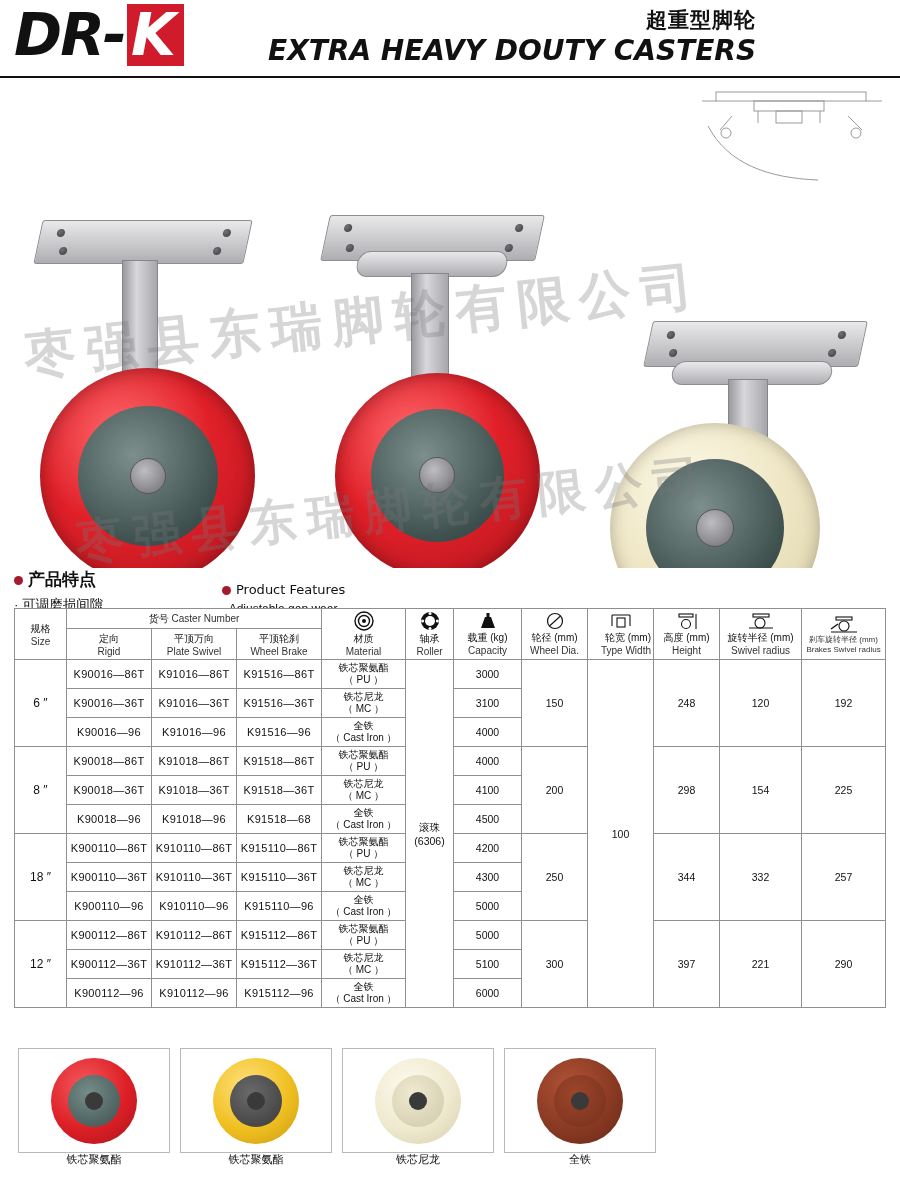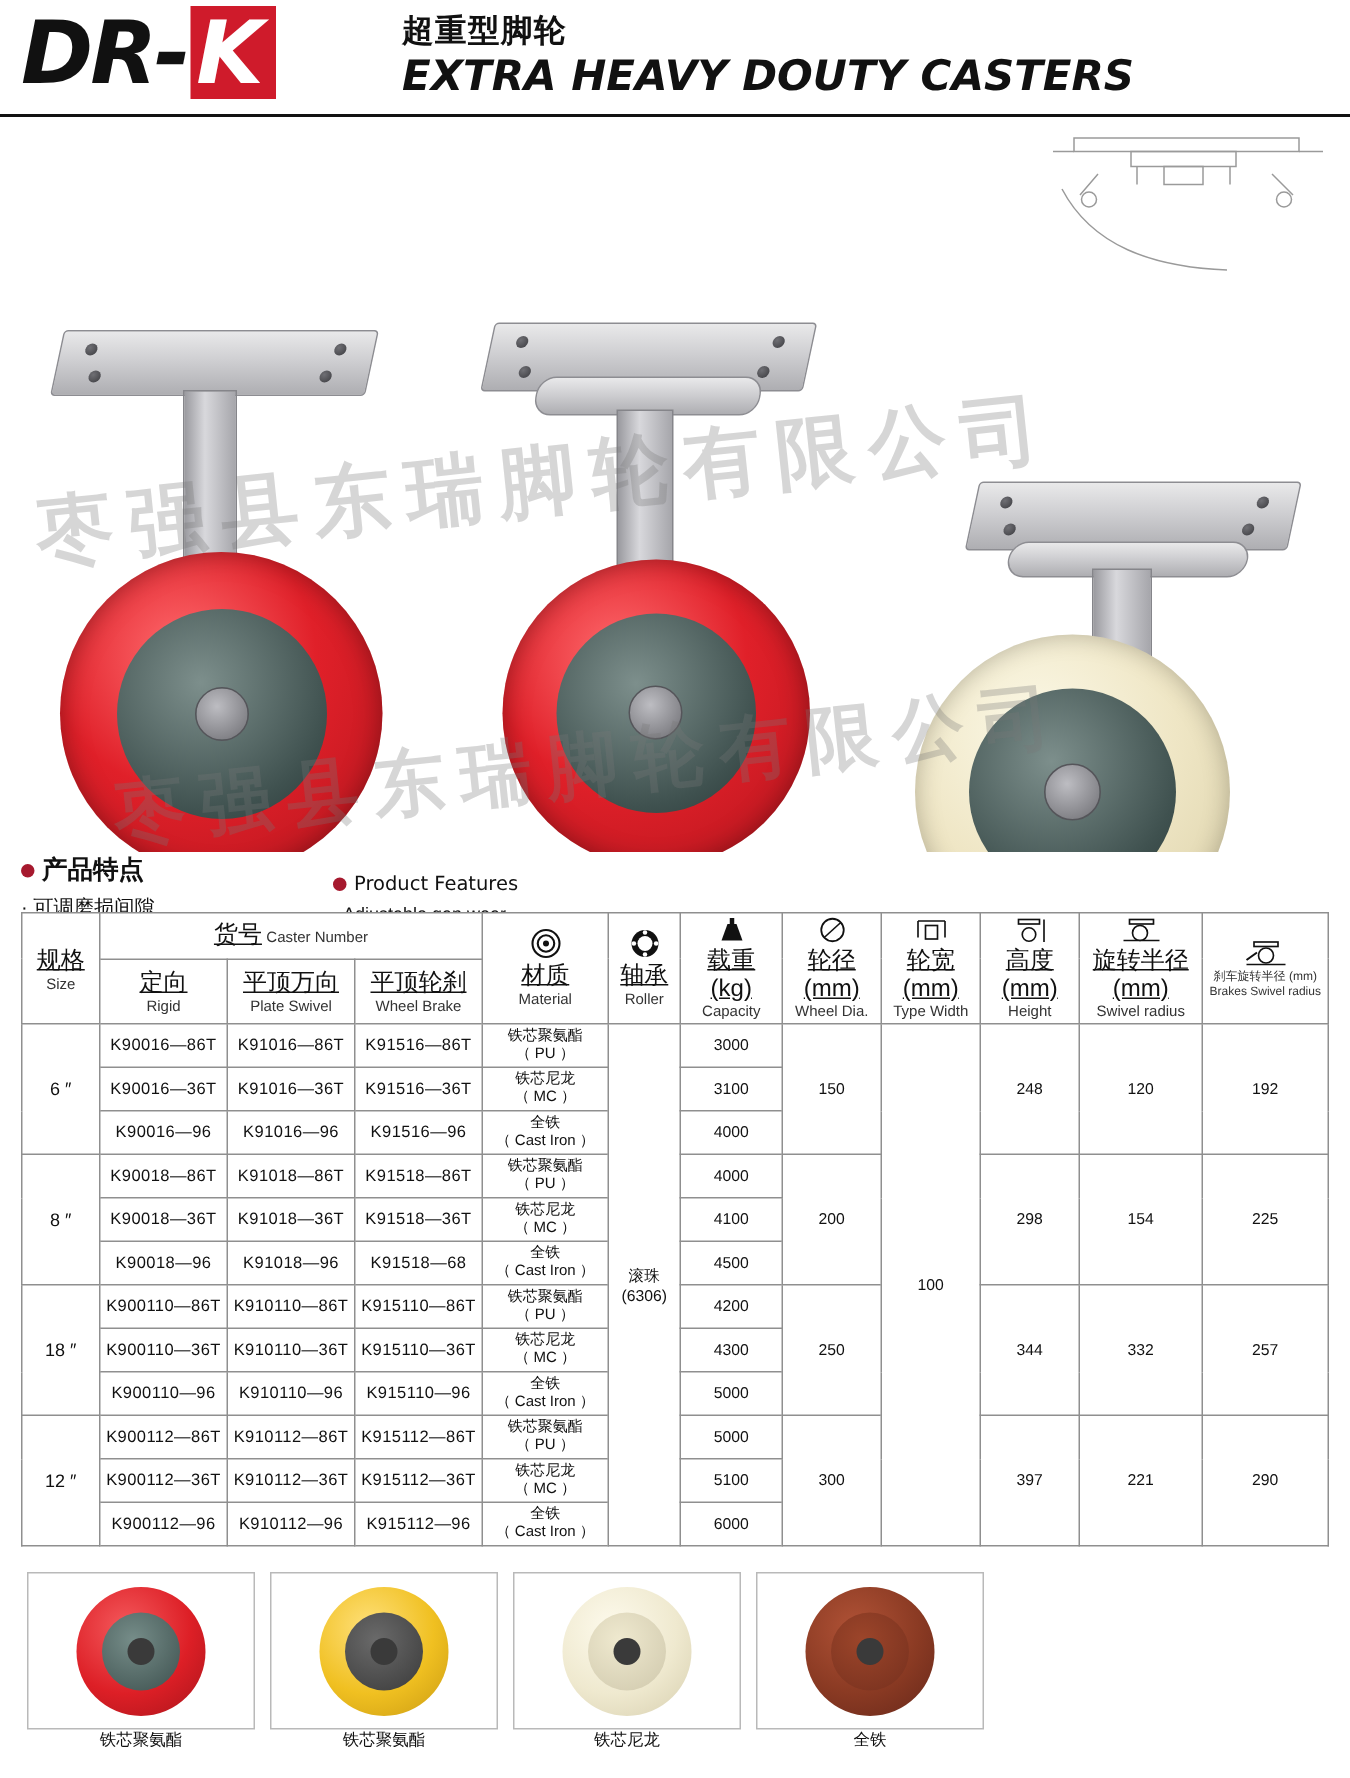--- a/index.html
+++ b/index.html
@@ -25,21 +25,21 @@
   }
   .logo-k {
     font-family: "DejaVu Sans", sans-serif;
     font-weight: bold; font-style: italic;
     font-size: 58px; line-height: 62px;
     color: #ffffff;
     background: #cf1b2b;
     padding: 0 8px 0 4px;
     margin-left: 2px;
   }
-  .header-texts { position:absolute; left: 268px; top: 6px; }
+  .header-texts { position:absolute; left: 268px; top: 6px; text-align: right; }
   .header-cn {
     font-size: 21px; font-weight: bold; color:#111;
     letter-spacing: 1px;
     font-family: "DejaVu Sans", sans-serif;
   }
   .header-en {
     font-size: 28px; font-weight: bold; font-style: italic;
     color:#111; letter-spacing: 0px; margin-top: 0;
     font-family: "DejaVu Sans", sans-serif;
   }
@@ -122,21 +122,21 @@
   }
   table.spec th, table.spec td {
     border: 1px solid #8f8f8f;
     text-align:center;
     vertical-align:middle;
     padding: 2px 2px;
     font-weight: normal;
   }
   .hdr-main { height: 20px; }
   .hdr-sub { height: 30px; }
-  .cn { font-size: 16px; text-decoration: underline; }
+  .cn { font-size: 10px; }
   .en { font-size: 10px; color:#333; }
   .en-sm { font-size: 8px; color:#333; }
   td.code { height: 27px; font-size: 11px; letter-spacing: .3px; }
   td.mat { line-height: 12px; font-size: 10px; }
   .size-cell { font-size: 12px; }
   .ic { display:block; margin: 0 auto 1px auto; }
 
   
   .bottom { position:absolute; left:0; top: 1040px; width:900px; height: 145px; }
   .swatch-box {
@@ -304,21 +304,21 @@
           <div class="en">Capacity</div>
         </th>
         <th rowspan="2" style="width:66px;">
           <svg class="ic" width="22" height="18" viewBox="0 0 22 18">
             <circle cx="11" cy="9" r="7.5" fill="none" stroke="#111" stroke-width="1.2"></circle>
             <path d="M5.5 14 L16.5 4" stroke="#111" stroke-width="1.1"></path>
           </svg>
           <div class="cn">轮径 (mm)</div>
           <div class="en">Wheel Dia.</div>
         </th>
-        <th rowspan="2" style="width:66px;">
+        <th rowspan="2" style="width:66px;text-align:right;">
           <svg class="ic" width="26" height="18" viewBox="0 0 26 18">
             <path d="M4 3 L22 3 M4 3 L4 14 M22 3 L22 14" stroke="#111" stroke-width="1.1" fill="none"></path>
             <rect x="9" y="6" width="8" height="9" fill="none" stroke="#111" stroke-width="1.1"></rect>
           </svg>
           <div class="cn">轮宽 (mm)</div>
           <div class="en">Type Width</div>
         </th>
         <th rowspan="2" style="width:66px;">
           <svg class="ic" width="26" height="18" viewBox="0 0 26 18">
             <rect x="5" y="2" width="14" height="3" fill="none" stroke="#111" stroke-width="1.1"></rect>

